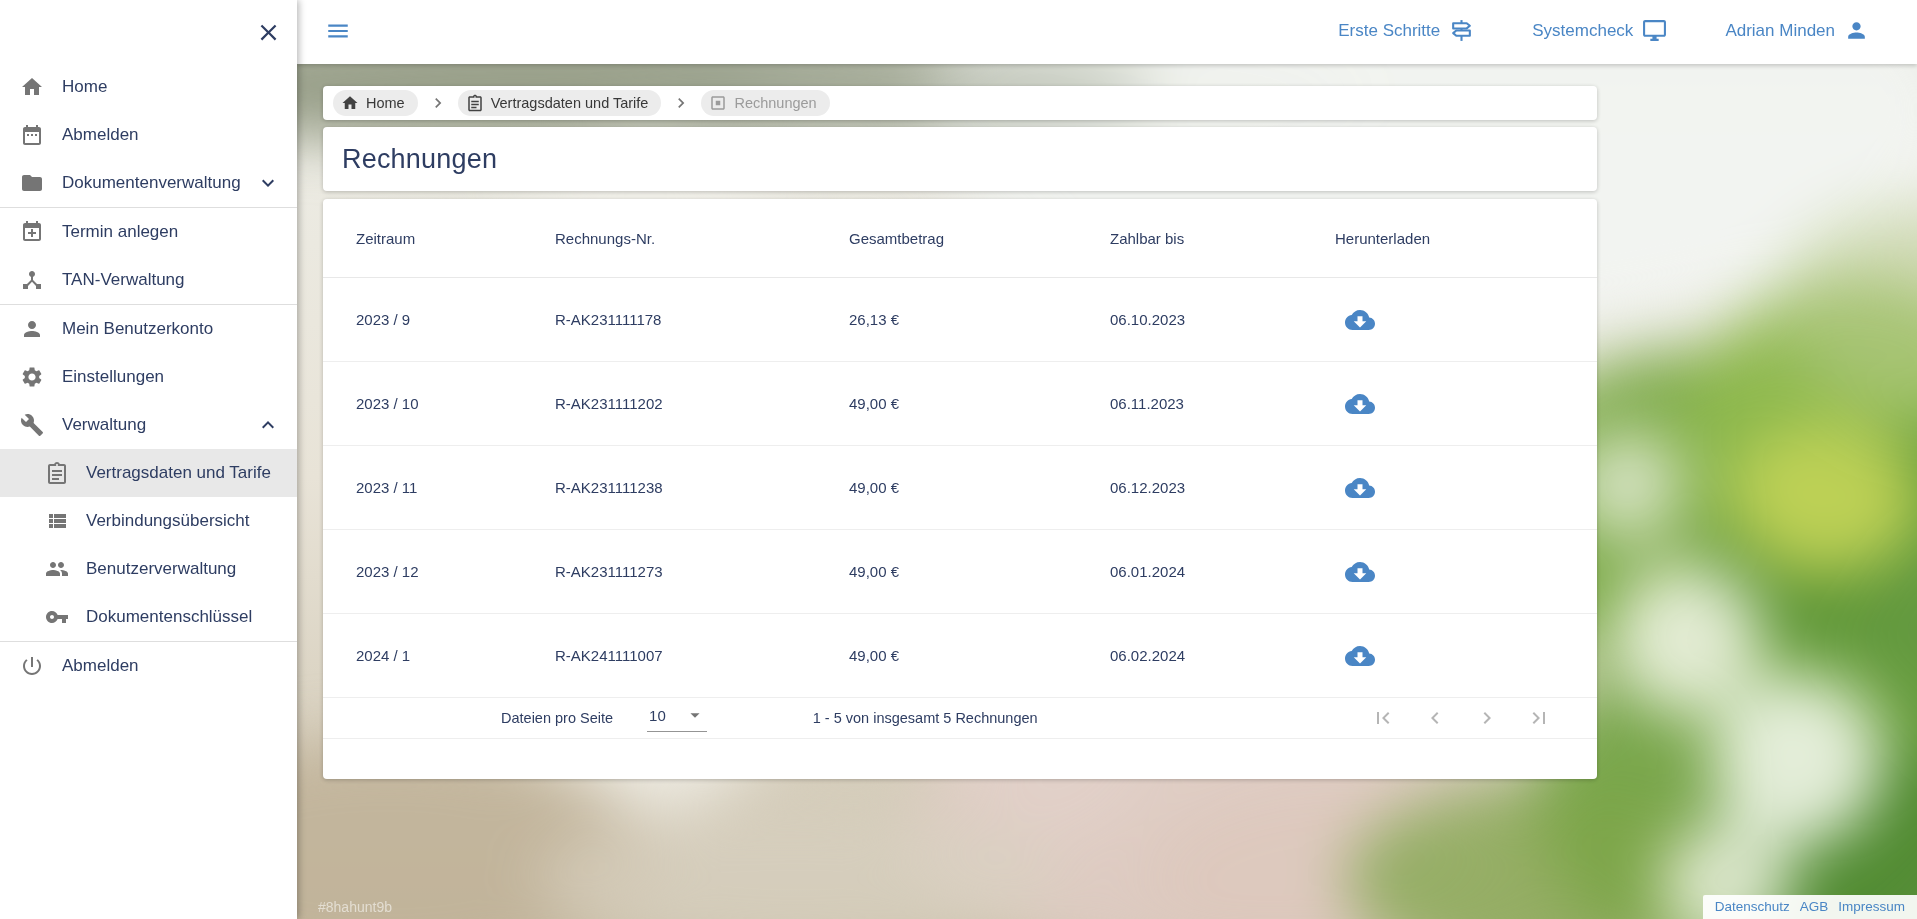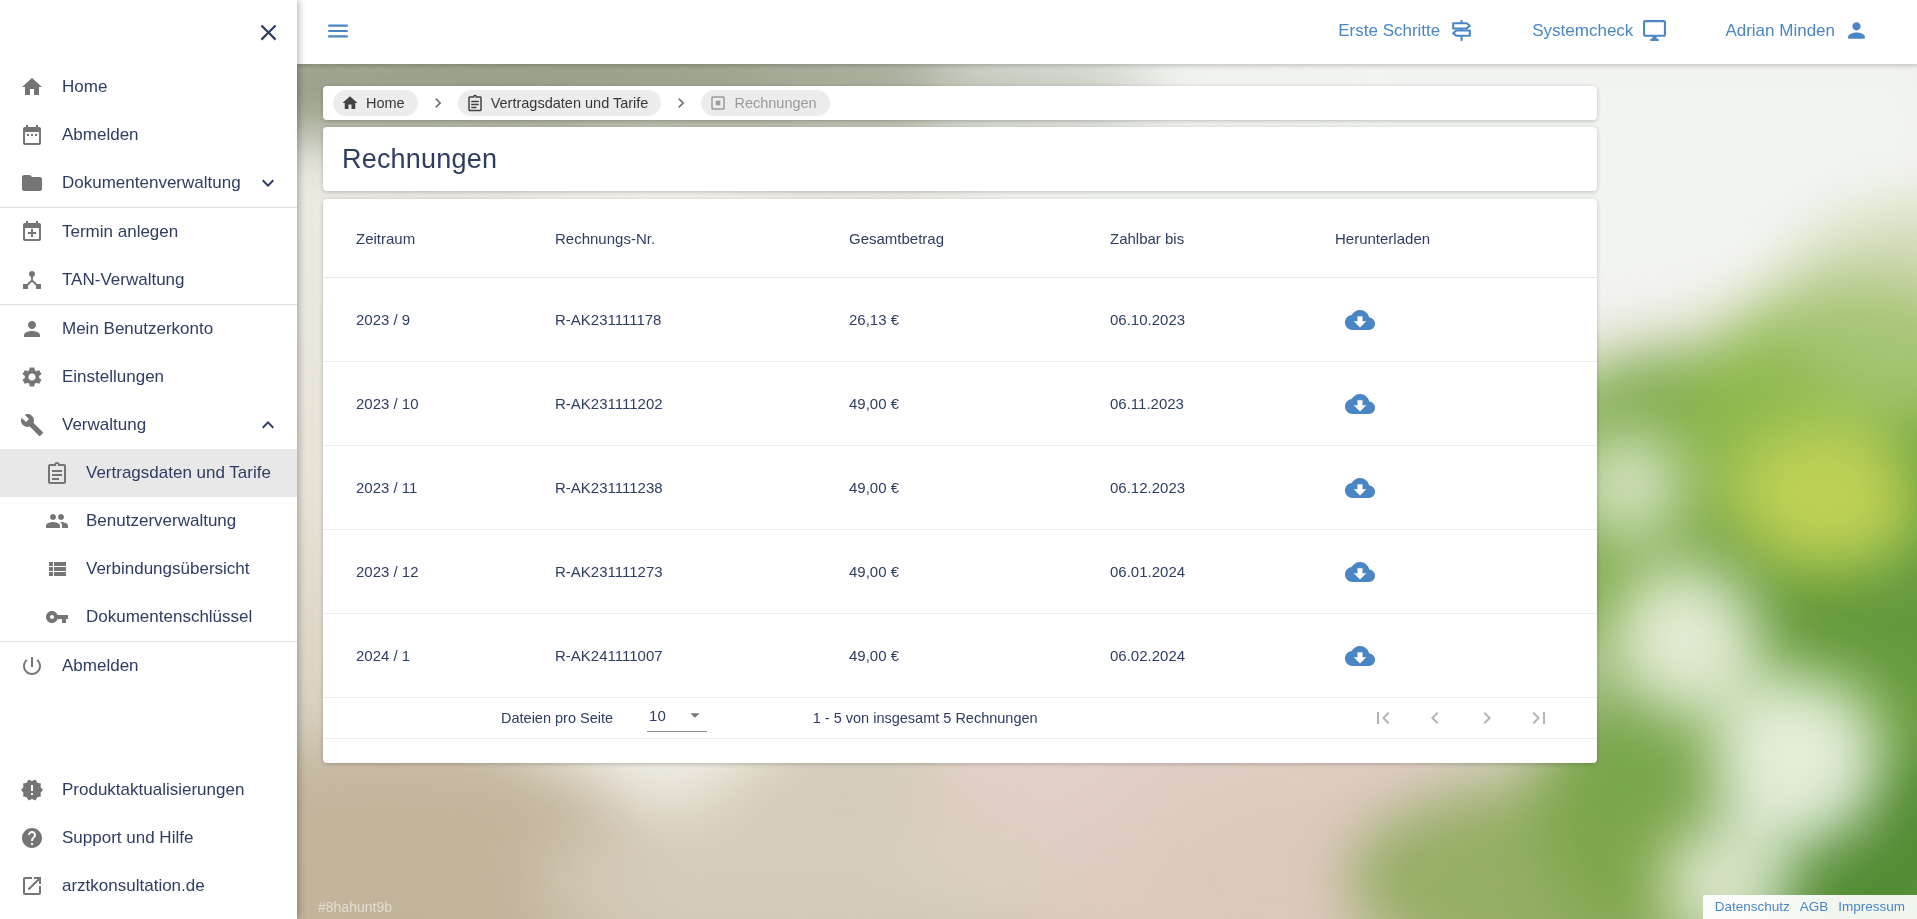--- a/index.html
+++ b/index.html
@@ -72,21 +72,21 @@
   }
   .crumb.disabled { color: #9b9b9b; cursor: default; }
   .crumb-sep { display: flex; align-items: center; }
 
   .title-card {
     background: #ffffff; border-radius: 4px; height: 64px;
     display: flex; align-items: center; padding: 0 19px; margin-bottom: 8px;
   }
   .page-title { font-size: 27px; font-weight: 400; color: #2e3d62; letter-spacing: 0.2px; }
 
-  .table-card { background: #ffffff; border-radius: 4px; padding-bottom: 24px; }
+  .table-card { background: #ffffff; border-radius: 4px; padding-bottom: 40px; }
   .t-header { display: flex; align-items: center; height: 79px; border-bottom: 1px solid #e8e8e8; font-size: 15px; }
   .t-row    { display: flex; align-items: center; height: 84px; border-bottom: 1px solid #eeeeee; font-size: 15px; }
   .t-cell { white-space: nowrap; }
   .col-zeitraum { width: 232px; padding-left: 33px; }
   .col-nr       { width: 294px; }
   .col-betrag   { width: 261px; }
   .col-zahlbar  { width: 225px; }
   .col-dl       { flex: 1; display: flex; align-items: center; }
   .download-btn { margin-left: 10px; width: 30px; height: 30px; border: none; background: transparent; cursor: pointer; display: flex; align-items: center; justify-content: center; }
 
@@ -240,64 +240,44 @@
           </svg></span>
       </div>
       <div class="nav-item sub selected">
         <svg viewBox="0 0 24 24" width="24" height="24">
           <path d="M19 3h-4.18C14.4 1.84 13.3 1 12 1c-1.3 0-2.4.84-2.82 2H5c-1.1 0-2 .9-2 2v16c0 1.1.9 2 2 2h14c1.1 0 2-.9 2-2V5c0-1.1-.9-2-2-2zm-7 0c.55 0 1 .45 1 1s-.45 1-1 1-1-.45-1-1 .45-1 1-1zm7 18H5V5h14v16zM7 9h10v2H7zm0 4h10v2H7zm0 4h7v2H7z" fill="#757575"></path>
         </svg>
         <span>Vertragsdaten und Tarife</span>
       </div>
       <div class="nav-item sub">
         <svg viewBox="0 0 24 24" width="24" height="24">
+          <path d="M4 14h4v-4H4v4zm0 5h4v-4H4v4zM4 9h4V5H4v4zm5 5h12v-4H9v4zm0 5h12v-4H9v4zM9 5v4h12V5H9z" fill="#757575"></path>
+        </svg>
+        <span>Verbindungsübersicht</span>
+      </div>
+      <div class="nav-item sub">
+        <svg viewBox="0 0 24 24" width="24" height="24">
           <path d="M16 11c1.66 0 2.99-1.34 2.99-3S17.66 5 16 5c-1.66 0-3 1.34-3 3s1.34 3 3 3zm-8 0c1.66 0 2.99-1.34 2.99-3S9.66 5 8 5C6.34 5 5 6.34 5 8s1.34 3 3 3zm0 2c-2.33 0-7 1.17-7 3.5V19h14v-2.5c0-2.33-4.67-3.5-7-3.5zm8 0c-.29 0-.62.02-.97.05 1.16.84 1.97 1.97 1.97 3.45V19h6v-2.5c0-2.33-4.67-3.5-7-3.5z" fill="#757575"></path>
         </svg>
         <span>Benutzerverwaltung</span>
       </div>
       <div class="nav-item sub">
         <svg viewBox="0 0 24 24" width="24" height="24">
-          <path d="M4 14h4v-4H4v4zm0 5h4v-4H4v4zM4 9h4V5H4v4zm5 5h12v-4H9v4zm0 5h12v-4H9v4zM9 5v4h12V5H9z" fill="#757575"></path>
-        </svg>
-        <span>Verbindungsübersicht</span>
-      </div>
-      <div class="nav-item sub">
-        <svg viewBox="0 0 24 24" width="24" height="24">
           <path d="M12.65 10C11.83 7.67 9.61 6 7 6c-3.31 0-6 2.69-6 6s2.69 6 6 6c2.61 0 4.83-1.67 5.65-4H17v4h4v-4h2v-4H12.65zM7 14c-1.1 0-2-.9-2-2s.9-2 2-2 2 .9 2 2-.9 2-2 2z" fill="#757575"></path>
         </svg>
         <span>Dokumentenschlüssel</span>
       </div>
       <div class="nav-divider"></div>
       <div class="nav-item">
         <svg viewBox="0 0 24 24" width="24" height="24">
           <path d="M13 3h-2v10h2V3zm4.83 2.17l-1.42 1.42C17.99 7.86 19 9.81 19 12c0 3.87-3.13 7-7 7s-7-3.13-7-7c0-2.19 1.01-4.14 2.58-5.42L6.17 5.17C4.23 6.82 3 9.26 3 12c0 4.97 4.03 9 9 9s9-4.03 9-9c0-2.74-1.23-5.18-3.17-6.83z" fill="#757575"></path>
         </svg>
         <span>Abmelden</span>
       </div>
     </nav>
-  <div class="sidebar-bottom">
-      <div class="nav-item">
-        <svg viewBox="0 0 24 24" width="24" height="24">
-          <path d="M23 12l-2.44-2.79.34-3.69-3.61-.82-1.89-3.2L12 2.96 8.6 1.5 6.71 4.69 3.1 5.5l.34 3.7L1 12l2.44 2.79-.34 3.7 3.61.82L8.6 22.5l3.4-1.47 3.4 1.46 1.89-3.19 3.61-.82-.34-3.69L23 12zm-10 5h-2v-2h2v2zm0-4h-2V7h2v6z" fill="#757575"></path>
-        </svg>
-        <span>Produktaktualisierungen</span>
-      </div>
-      <div class="nav-item">
-        <svg viewBox="0 0 24 24" width="24" height="24">
-          <path d="M12 2C6.48 2 2 6.48 2 12s4.48 10 10 10 10-4.48 10-10S17.52 2 12 2zm1 17h-2v-2h2v2zm2.07-7.75l-.9.92C13.45 12.9 13 13.5 13 15h-2v-.5c0-1.1.45-2.1 1.17-2.83l1.24-1.26c.37-.36.59-.86.59-1.41 0-1.1-.9-2-2-2s-2 .9-2 2H8c0-2.21 1.79-4 4-4s4 1.79 4 4c0 .88-.36 1.68-.93 2.25z" fill="#757575"></path>
-        </svg>
-        <span>Support und Hilfe</span>
-      </div>
-      <div class="nav-item">
-        <svg viewBox="0 0 24 24" width="24" height="24">
-          <path d="M19 19H5V5h7V3H5c-1.11 0-2 .9-2 2v14c0 1.1.89 2 2 2h14c1.1 0 2-.9 2-2v-7h-2v7zM14 3v2h3.59l-9.83 9.83 1.41 1.41L19 6.41V10h2V3h-7z" fill="#757575"></path>
-        </svg>
-        <span>arztkonsultation.de</span>
-      </div>
-    </div>
 </aside>
 
 <main class="content">
 
   <div class="breadcrumb-bar card-shadow">
       <span class="crumb">
         <svg viewBox="0 0 24 24" width="18" height="18">
           <path d="M10 20v-6h4v6h5v-8h3L12 3 2 12h3v8z" fill="#424242"></path>
         </svg>
         <span>Home</span>

